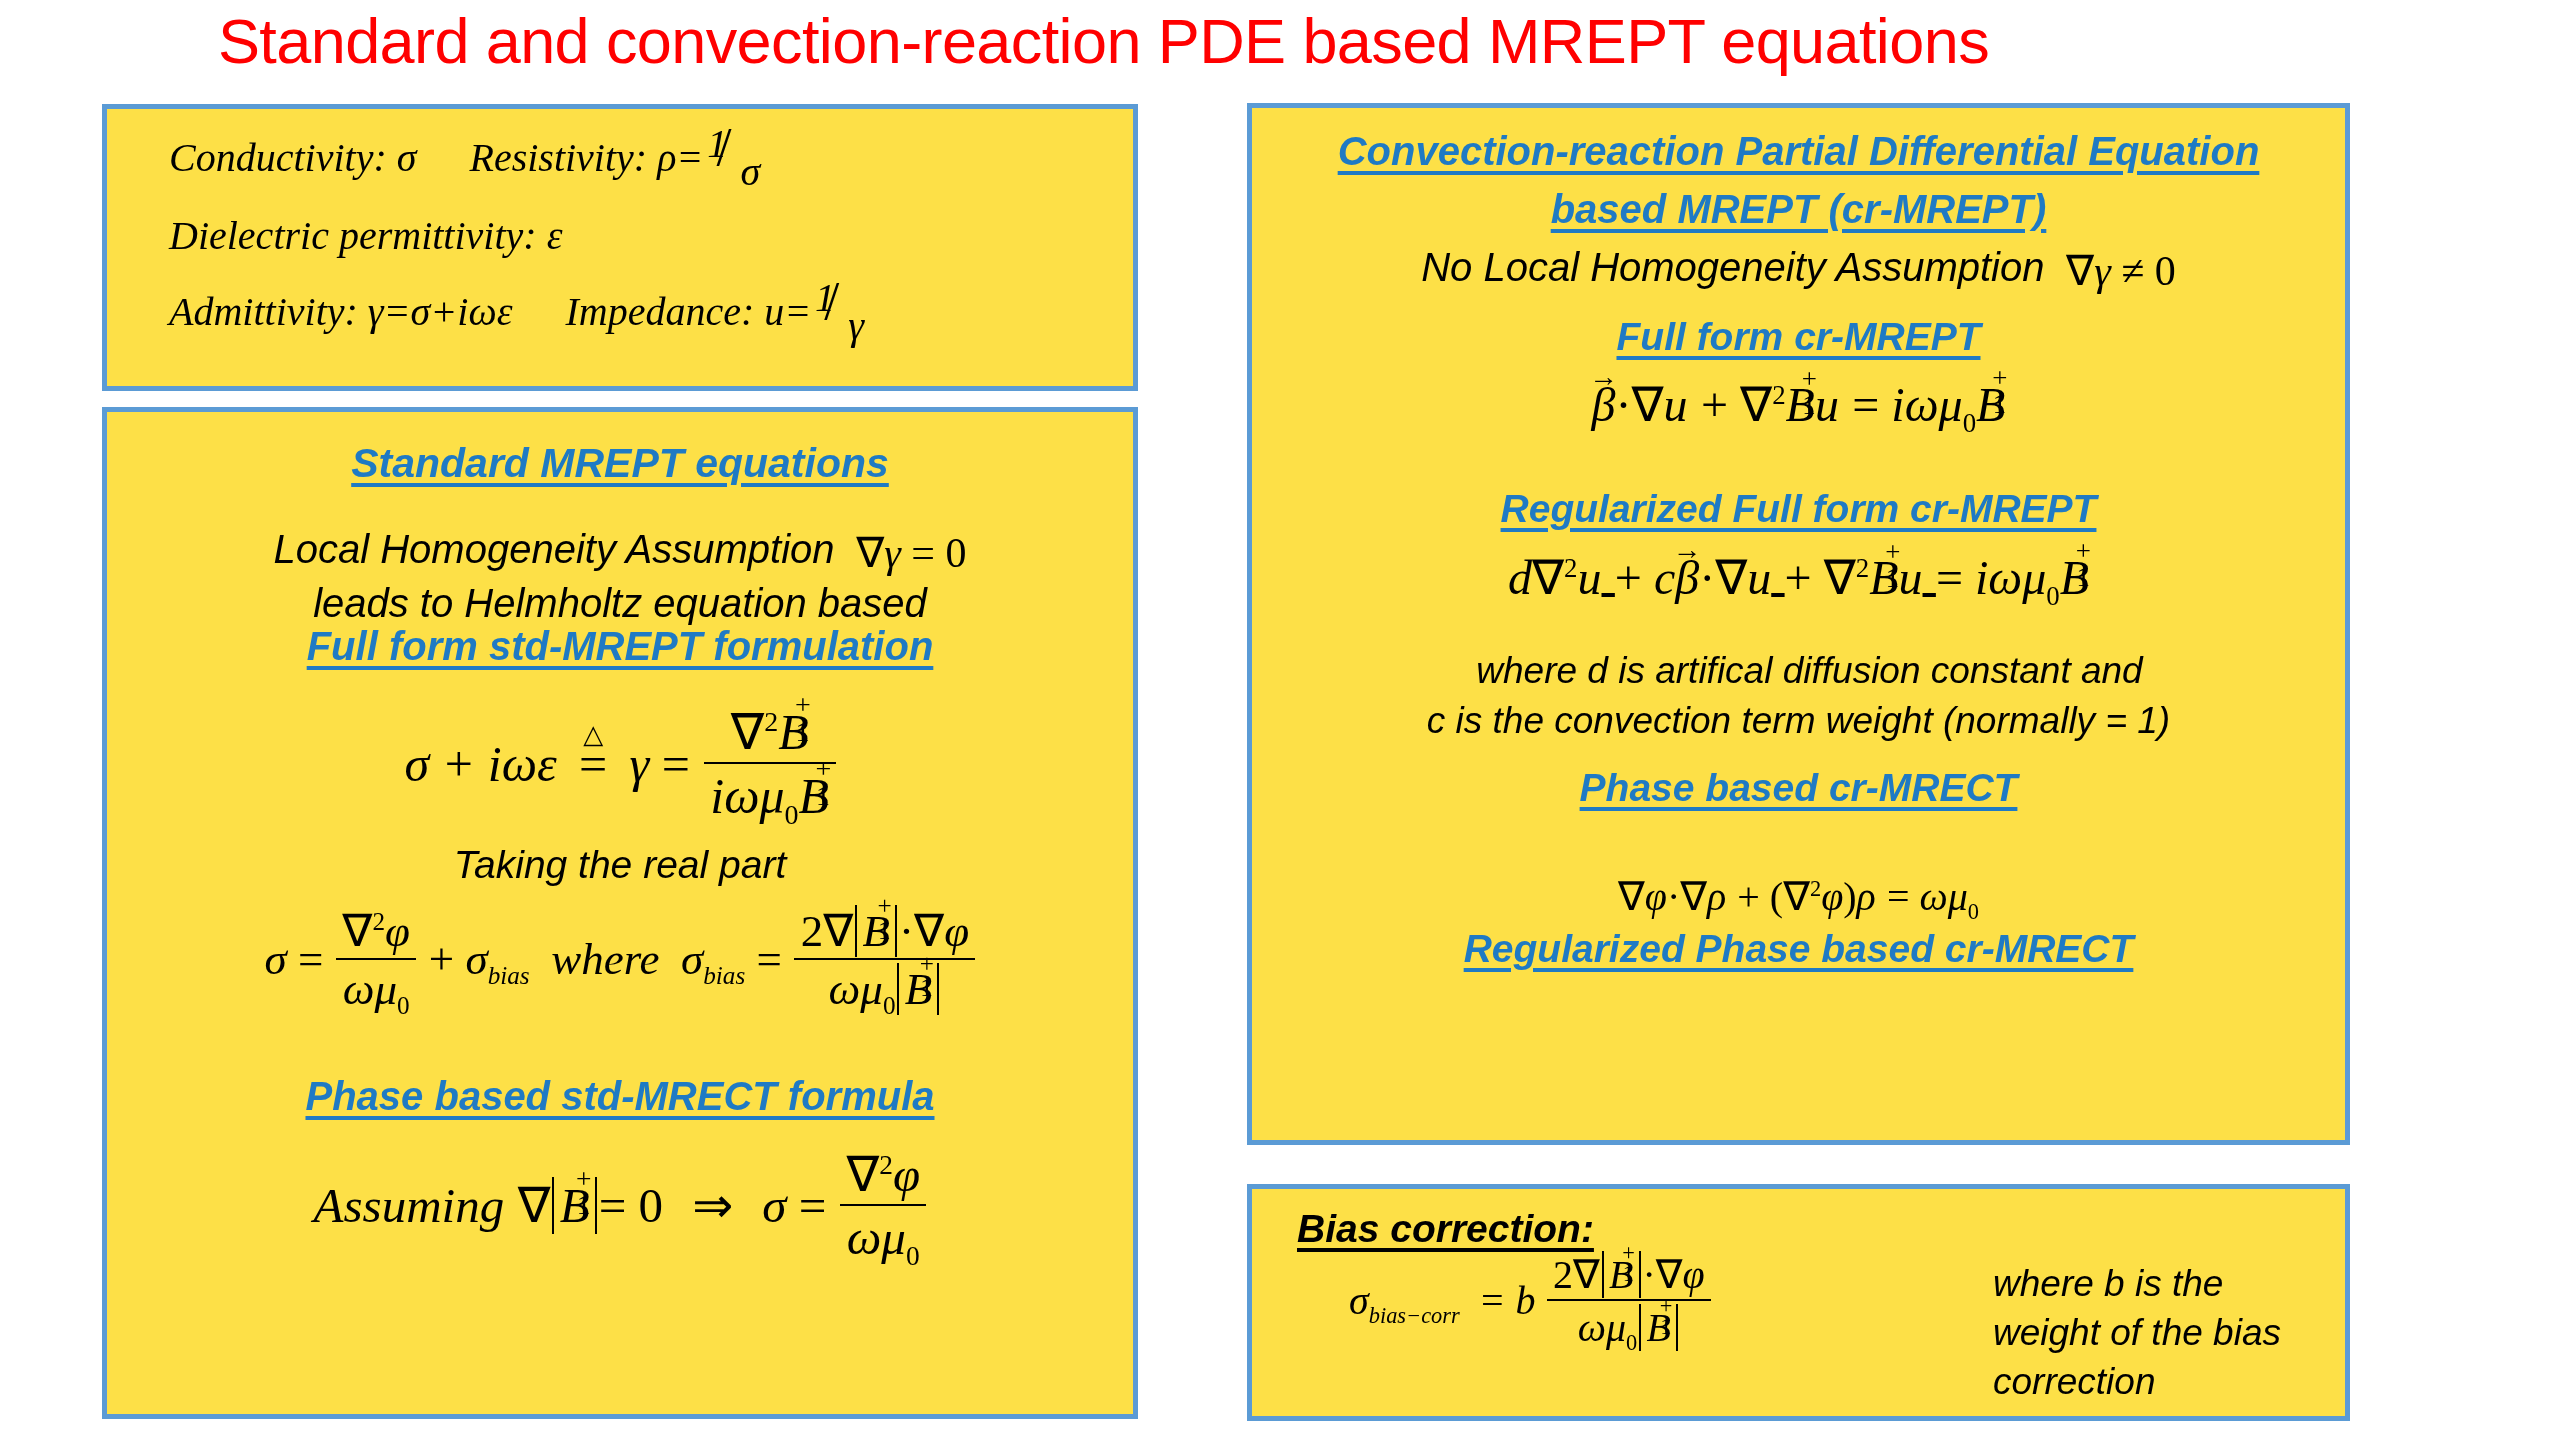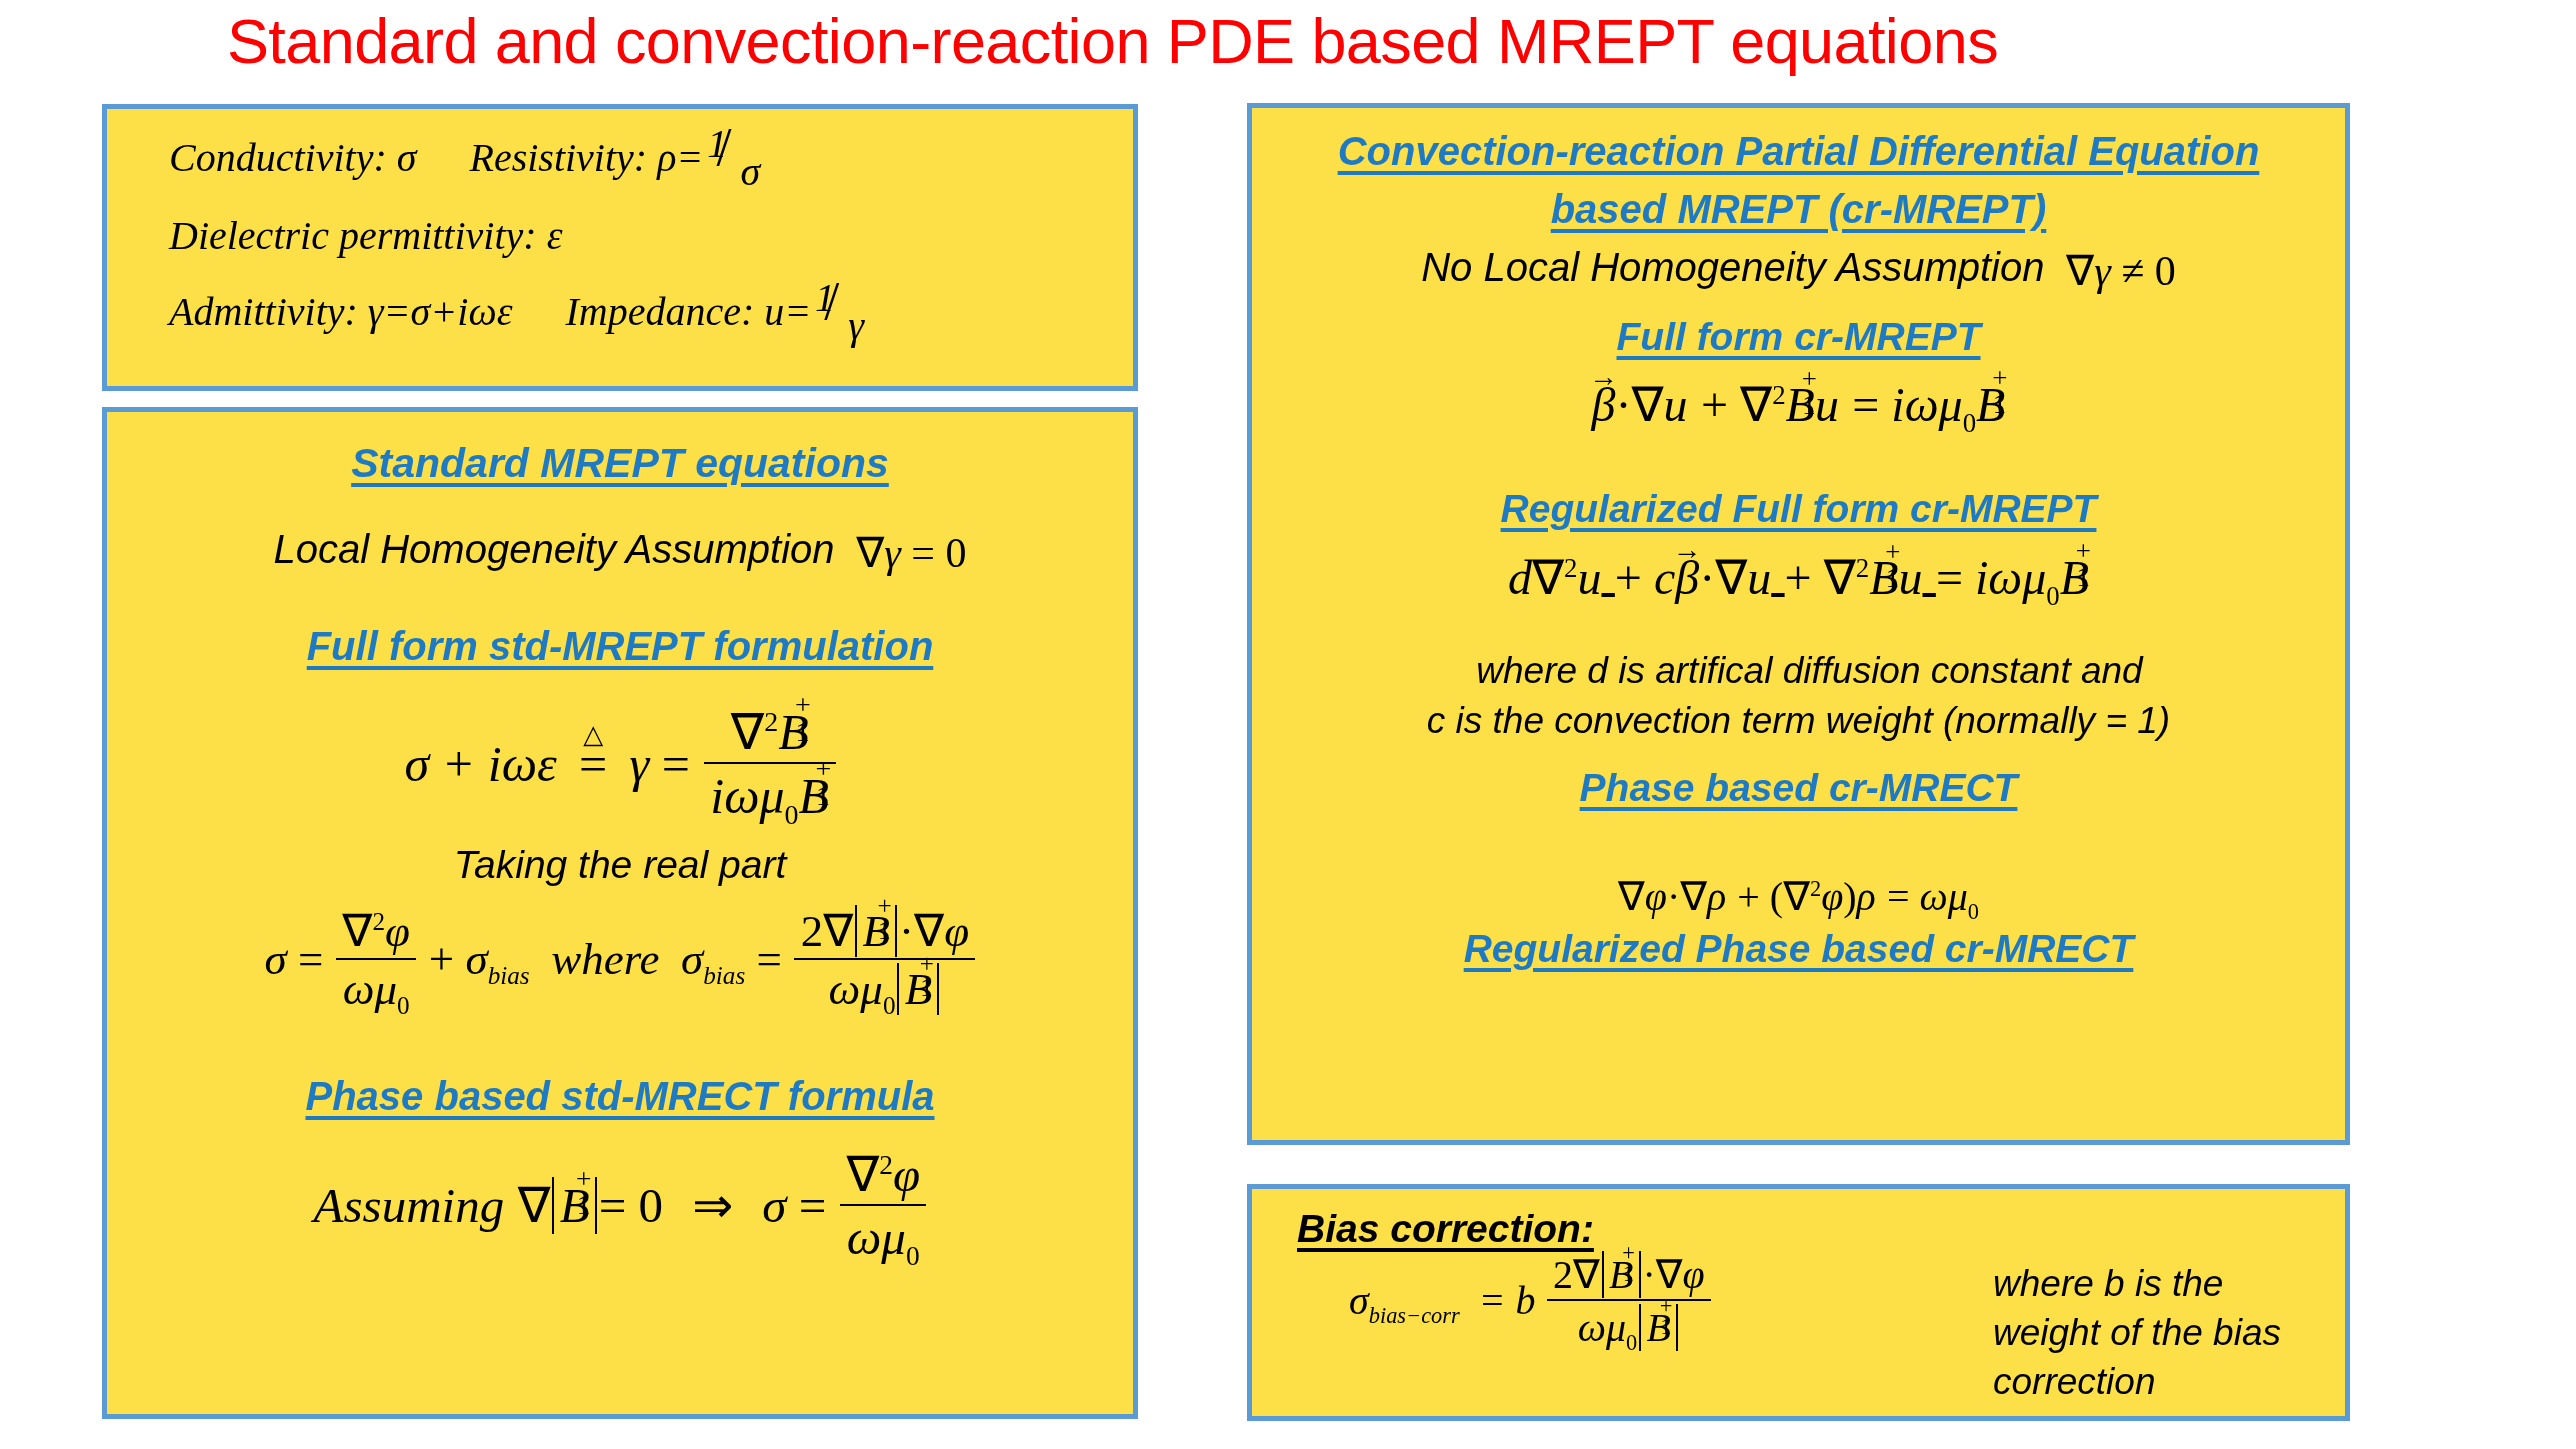--- a/index.html
+++ b/index.html
@@ -16,21 +16,20 @@
   
   #slide-title {
     position: absolute;
     top: 5.2px; left: 0; width: 2207px;
     text-align: center;
     color: #FF0000;
     font-size: 63px;
     font-weight: 400;
     letter-spacing: -0.6px;
     white-space: nowrap;
-    padding-left: 9px;
   }
 
   
   .box {
     position: absolute;
     border: 5.8px solid #5B9BD5;
     background: #fde047;
     box-sizing: border-box;
   }
   #box-definitions   { left: 102px;  top: 104px;  width: 1036px; height: 287px; }
@@ -223,20 +222,21 @@
 
   <div class="heading" id="std-h1">Standard MREPT equations</div>
 
   <div class="sans-it" id="std-t1">
     <span>Local Homogeneity Assumption</span>
     <span class="math" style="font-size:1.05em">
       &nbsp;<span class="upr">∇</span>γ <span class="upr">=</span> <span class="upr">0</span>
     </span>
   </div>
 
+  <div class="sans-it" id="std-t2">leads to Helmholtz equation based</div>
 
   <div class="heading" id="std-h2">Full form std-MREPT formulation</div>
 
   <div id="std-eq1">
     <span class="math">σ + <span>i</span>ωε</span>
     <span class="math trieq"><span class="tri">△</span><span class="upr">=</span></span>
     <span class="math">γ <span class="upr">=</span></span>
     <span class="math frac">
       <span class="num"><span class="upr">∇</span><sup class="s">2</sup><span class="bsup">B<span class="p">+</span><span class="o">1</span></span></span>
       <span class="den">iωμ<sub class="s">0</sub><span class="bsup">B<span class="p">+</span><span class="o">1</span></span></span>

